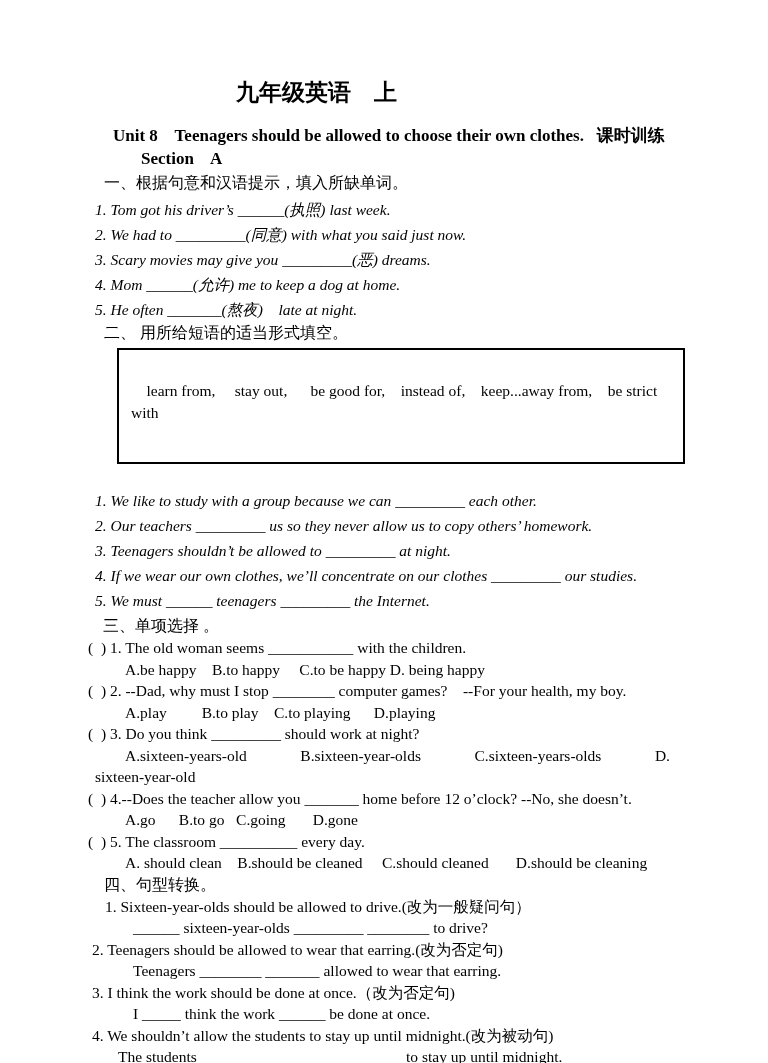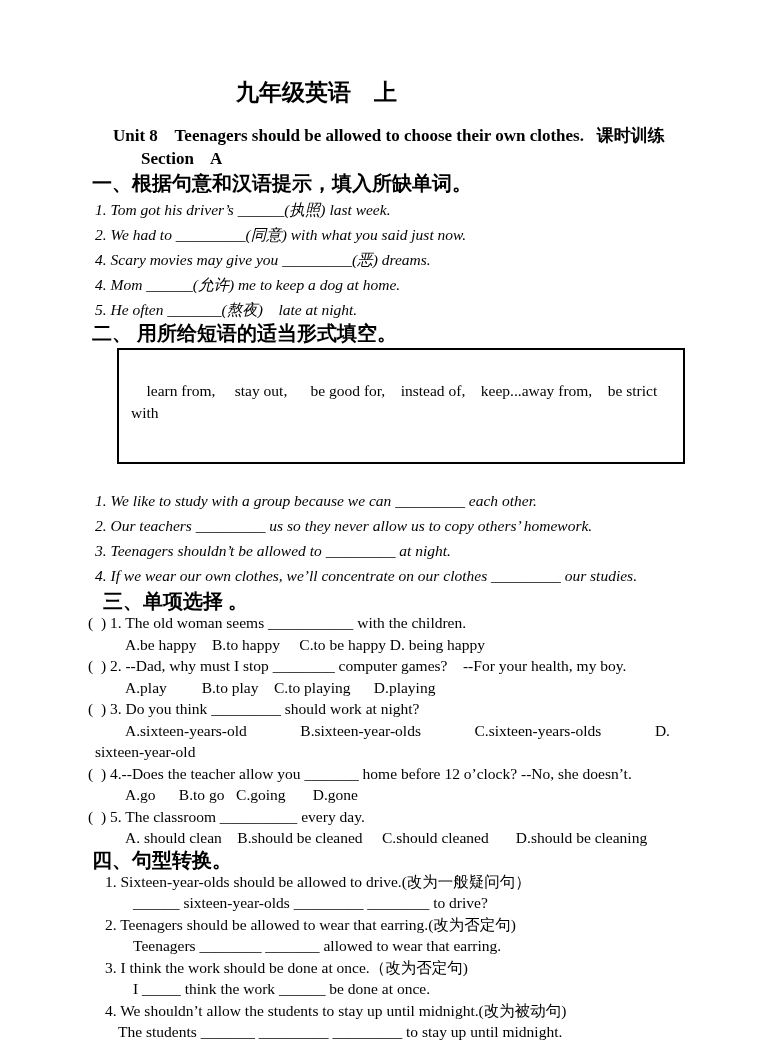--- a/index.html
+++ b/index.html
@@ -35,24 +35,24 @@
     margin: 0 0 0 25px;
     line-height: 23px;
   }
   .section-line {
     font-size: 17px;
     font-weight: 700;
     margin: 0 0 2px 53px;
     line-height: 23px;
   }
   .hd {
-    font-size: 20px;
-    font-weight: 700;
+    font-size: 16px;
+    font-weight: 400;
     line-height: 22px;
-    margin: 0 0 0 4px;
+    margin: 0 0 0 16px;
   }
   .hd3 {
     margin-left: 15px;
     margin-top: 2px;
   }
   p { margin: 0; }
   .p12 {
     font-size: 15.5px;
     line-height: 25px;
     margin-left: 7px;
@@ -79,50 +79,51 @@
     justify-content: space-between;
     width: 545px;
     margin-left: 37px;
     font-size: 15.5px;
     line-height: 21.5px;
   }
   .cont { margin-left: 7px; }
   .p4 {
     font-size: 15.5px;
     line-height: 21.5px;
-    margin-left: 17px;
+    margin-left: 4px;
   }
   .p4-first { margin-left: 17px; }
   .blank-line { margin-left: 45px; }
   .blank-line-4 { margin-left: 30px; }
 </style>
 </head>
 <body>
 
 <div class="page">
 
   <div class="doc-title">九年级英语　上</div>
   <div class="unit-line">Unit 8    Teenagers should be allowed to choose their own clothes.   课时训练</div>
   <div class="section-line">Section    A</div>
 
   <div class="hd">一、根据句意和汉语提示，填入所缺单词。</div>
   <p class="p12 first-after-hd">1. Tom got his driver’s ______(执照) last week.</p>
   <p class="p12">2. We had to _________(同意) with what you said just now.</p>
-  <p class="p12">4. Scary movies may give you _________(恶) dreams.</p>
+  <p class="p12">3. Scary movies may give you _________(恶) dreams.</p>
   <p class="p12">4. Mom ______(允许) me to keep a dog at home.</p>
   <p class="p12">5. He often _______(熬夜)    late at night.</p>
 
   <div class="hd">二、 用所给短语的适当形式填空。</div>
   <div class="word-bank">
     <span>learn from,     stay out,      be good for,    instead of,    keep...away from,    be strict with</span>
   </div>
   <p class="p12">1. We like to study with a group because we can _________ each other.</p>
   <p class="p12">2. Our teachers _________ us so they never allow us to copy others’ homework.</p>
   <p class="p12">3. Teenagers shouldn’t be allowed to _________ at night.</p>
   <p class="p12">4. If we wear our own clothes, we’ll concentrate on our clothes _________ our studies.</p>
+  <p class="p12">5. We must ______ teenagers _________ the Internet.</p>
 
   <div class="hd hd3">三、单项选择 。</div>
   <p class="p3">(  ) 1. The old woman seems ___________ with the children.</p>
   <p class="p3 opt">A.be happy    B.to happy     C.to be happy D. being happy</p>
   <p class="p3">(  ) 2. --Dad, why must I stop ________ computer games?    --For your health, my boy.</p>
   <p class="p3 opt">A.play         B.to play    C.to playing      D.playing</p>
   <p class="p3">(  ) 3. Do you think _________ should work at night?</p>
   <div class="opt-justify">
     <span>A.sixteen-years-old</span>
     <span>B.sixteen-year-olds</span>

